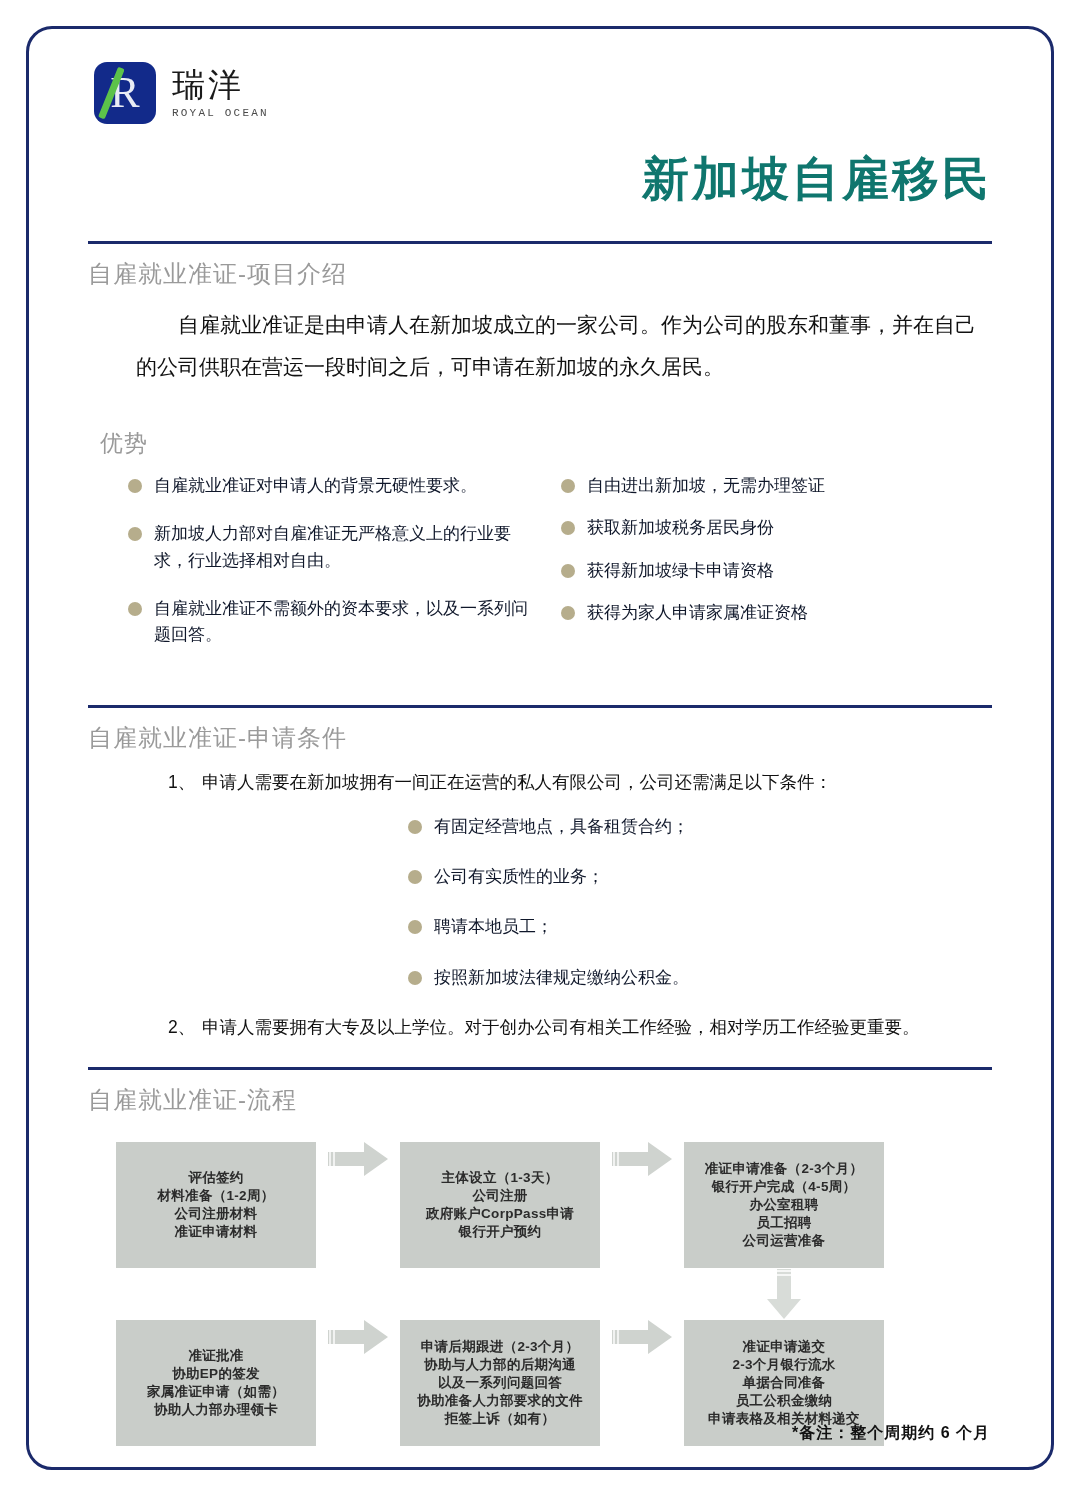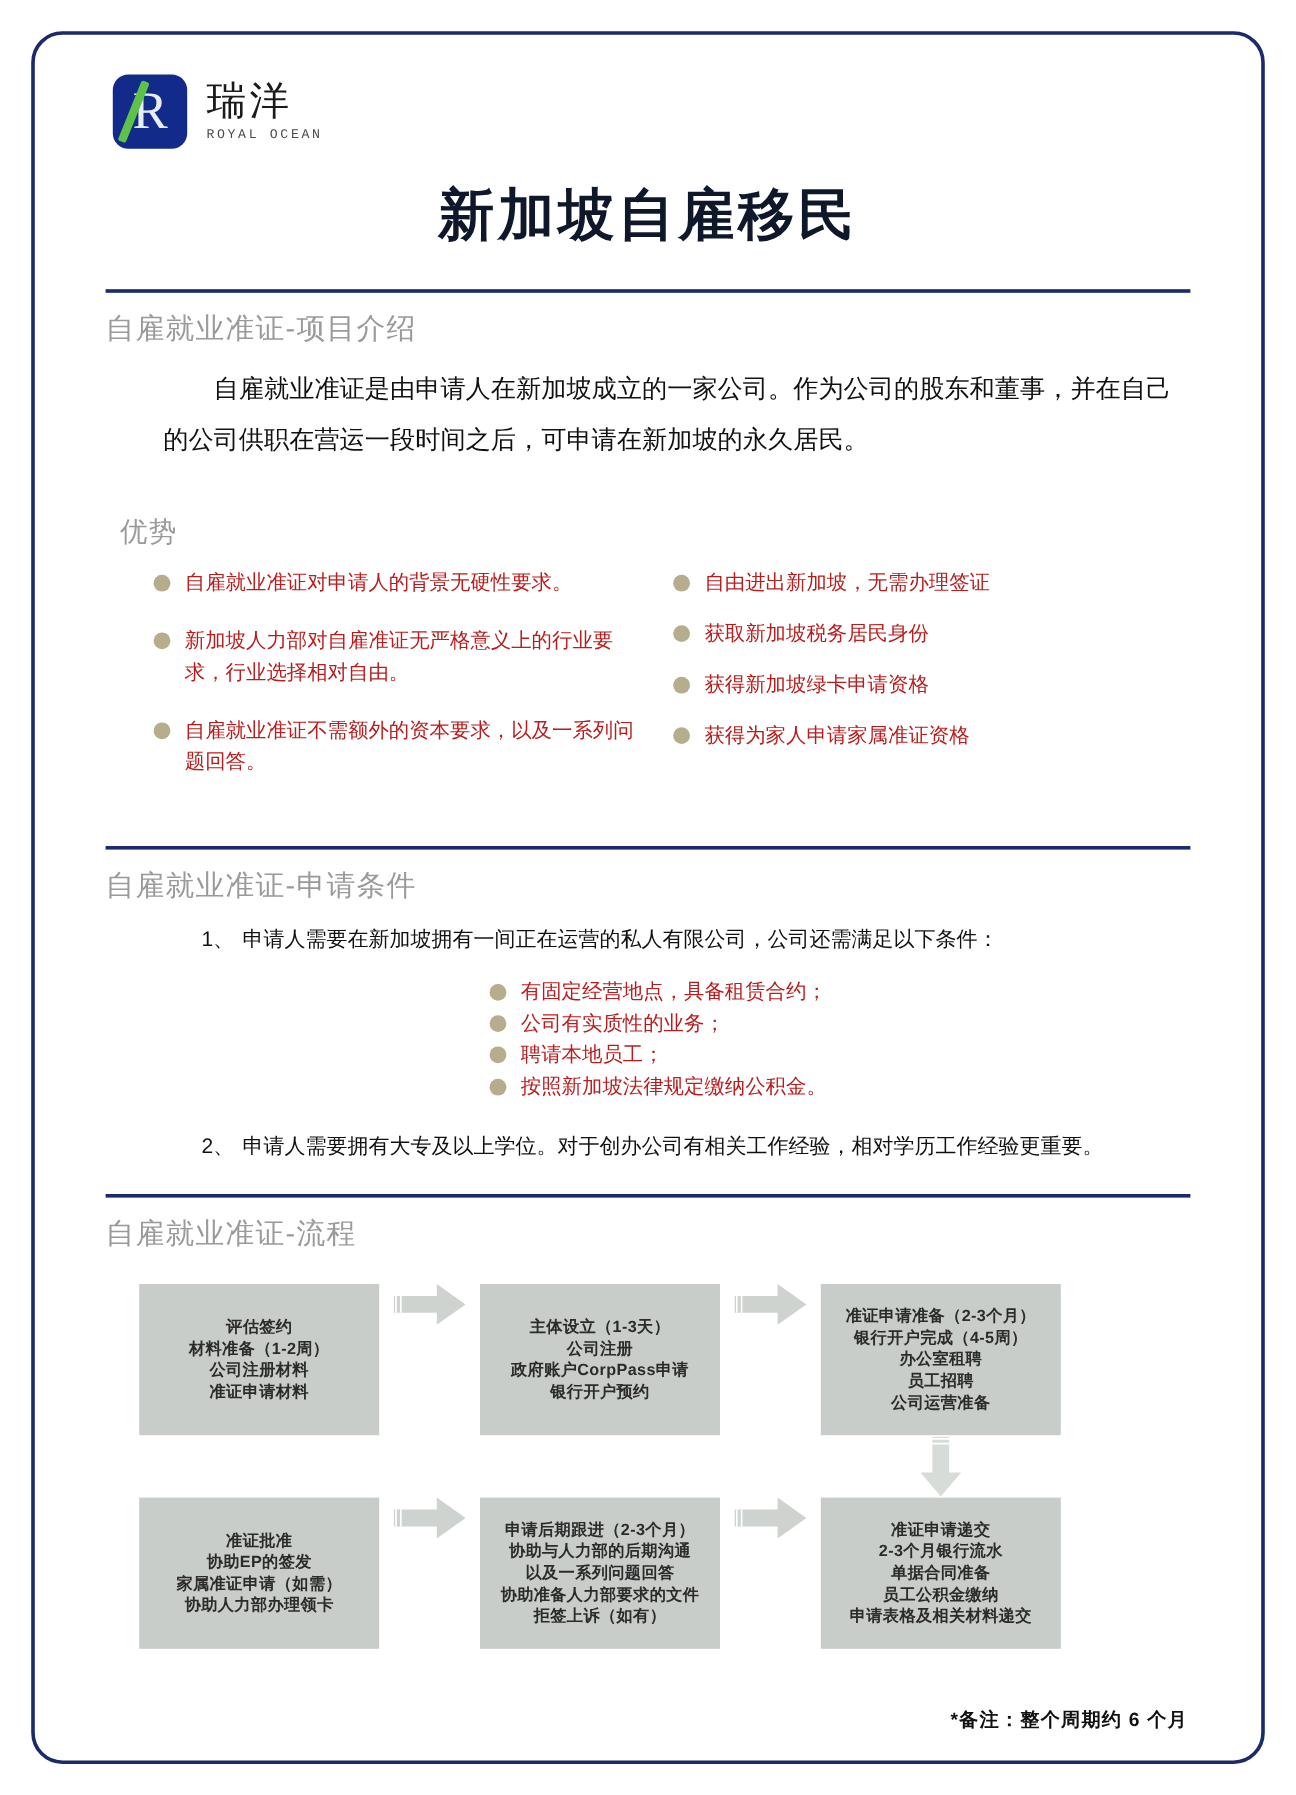--- a/index.html
+++ b/index.html
@@ -87,24 +87,24 @@
   .logo-en {
     font-family: Liberation Mono, monospace;
     font-size: 11px;
     color: #4a4a4a;
     letter-spacing: 2.2px;
     margin-top: 3px;
   }
 
   
   .doc-title {
-    text-align: center;
+    text-align: right;
     font-size: 47px;
     font-weight: bold;
-    color: #0f172a;
+    color: #0f766e;
     letter-spacing: 3px;
     margin-top: 16px;
     margin-bottom: 30px;
   }
 
   
   .rule {
     height: 3px;
     background: #1b2a6b;
     margin: 0 0 14px 0;
@@ -149,41 +149,42 @@
   .dot {
     flex: 0 0 auto;
     width: 14px;
     height: 14px;
     border-radius: 50%;
     background: #b6ad8c;
     margin-top: 6px;
   }
   .bullet-text {
     font-size: 17px;
-    color: #b91c1c;
+    color: #0f172a;
     line-height: 1.55;
   }
 
   
   .cond-list { padding-left: 80px; }
   .cond-item {
     display: flex;
     font-size: 17.5px;
     color: #111111;
     line-height: 1.6;
   }
   .cond-num { flex: 0 0 auto; width: 34px; }
   .cond-text { flex: 1; padding-right: 14px; }
 
   .sub-bullets {
     padding-left: 240px;
     margin-top: 18px;
     margin-bottom: 22px;
     display: flex;
     flex-direction: column;
+    gap: 24px;
   }
   .sub-bullets .bullet-text { font-size: 17px; }
 
   
   .flow {
     margin-top: 26px;
     padding-left: 28px;
     padding-right: 18px;
   }
   .flow-row {

